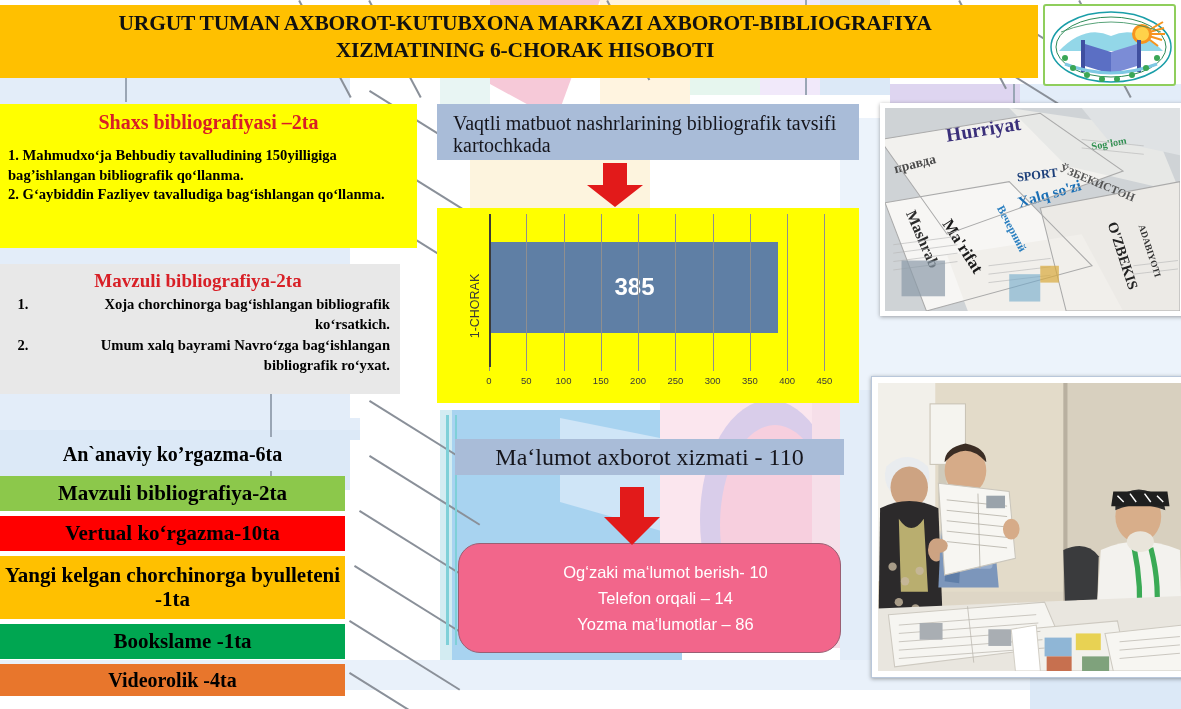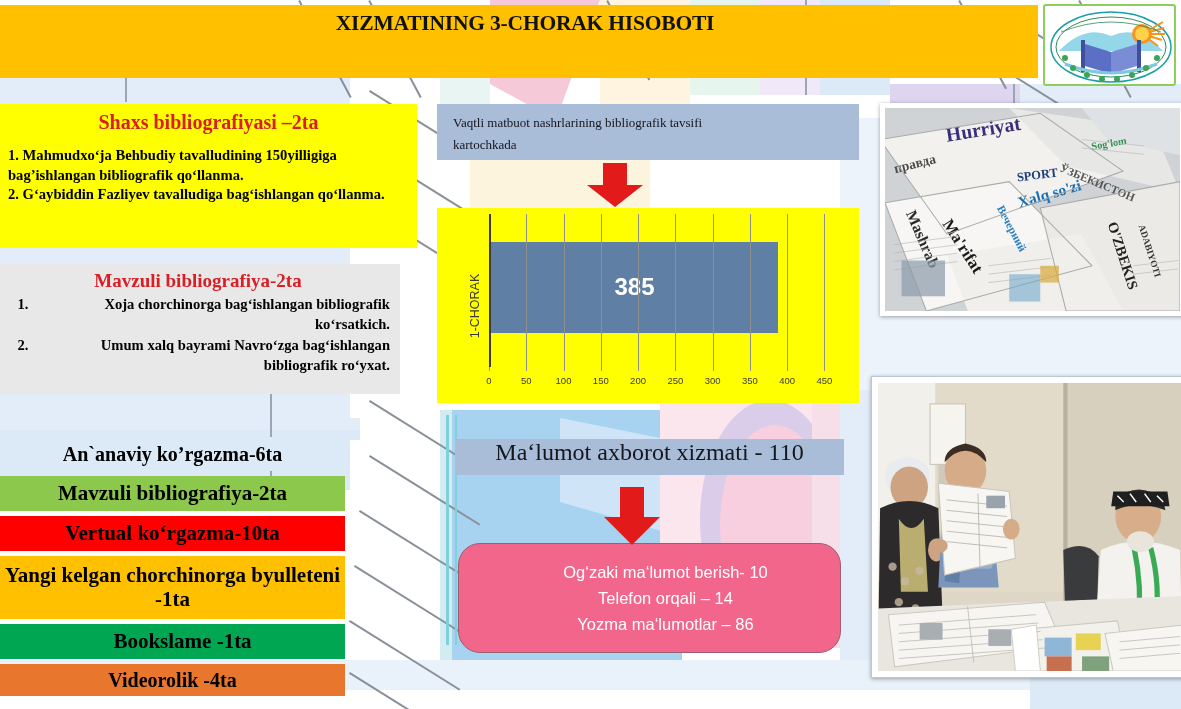--- a/index.html
+++ b/index.html
@@ -131,21 +131,21 @@
     margin-bottom: 5px;
     box-sizing: border-box;
   }
 
   
   #box-vaqtli {
     left: 437px; top: 104px; width: 422px; height: 56px;
     background: #A9BCD8;
     padding: 8px 16px 0 16px;
     font-family: "Liberation Serif", serif;
-    font-size: 13px;
+    font-size: 20px;
     line-height: 22px;
     color: #16161d;
     text-align: justify;
   }
   #box-vaqtli .l2 { text-align: left; }
 
   .arrow-down {
     position: absolute;
     z-index: 6;
   }
@@ -210,20 +210,21 @@
     background: #8f8f8f;
   }
 
   #box-malumot {
     left: 455px; top: 439px; width: 389px; height: 36px;
     background: #A9BCD8;
     font-family: "Liberation Serif", serif;
     font-size: 24px;
     color: #16161d;
     display: flex;
+    align-items: center;
     justify-content: center;
   }
 
   #box-ogzaki {
     left: 458px; top: 543px; width: 383px; height: 110px;
     background: #F2668B;
     border: 1.5px solid #9a5f73;
     border-radius: 22px;
     display: flex;
     flex-direction: column;
@@ -305,21 +306,22 @@
     <div class="bg-block" style="left:805px;top:0;width:2px;height:95px;background:#9aa6b5;"></div>
     <div class="bg-block" style="left:270px;top:380px;width:2px;height:130px;background:#9aa6b5;"></div>
     <div class="bg-block" style="left:446px;top:415px;width:3px;height:230px;background:#7fd0d8;"></div>
     <div class="bg-block" style="left:455px;top:415px;width:2px;height:230px;background:#7fd0d8;"></div>
     <div class="bg-block" style="left:1013px;top:84px;width:2px;height:230px;background:#9aa6b5;"></div>
     <div class="bg-block" style="left:125px;top:78px;width:2px;height:24px;background:#9aa6b5;"></div>
   </div>
 
   <div id="header-band"></div>
   <div id="header-title">
-    <div>XIZMATINING 3-CHORAK HISOBOTI</div>
+    <div>URGUT TUMAN AXBOROT-KUTUBXONA MARKAZI AXBOROT-BIBLIOGRAFIYA</div>
+    <div>XIZMATINING 6-CHORAK HISOBOTI</div>
   </div>
 
   <div id="logo-box">
     <svg viewBox="0 0 133 82" width="133" height="82">
       <ellipse cx="66" cy="41" rx="60" ry="35" fill="#ffffff" stroke="#1a9ea8" stroke-width="1.5"></ellipse>
       <ellipse cx="66" cy="41" rx="55" ry="30" fill="none" stroke="#2e8b57" stroke-width="1"></ellipse>
       <path d="M14 45 Q40 18 66 30 Q92 18 118 45 Z" fill="#6fc9e0" opacity="0.75"></path>
       <g>
         <circle cx="97" cy="28" r="10" fill="#F7941E"></circle>
         <g stroke="#F7941E" stroke-width="2">

